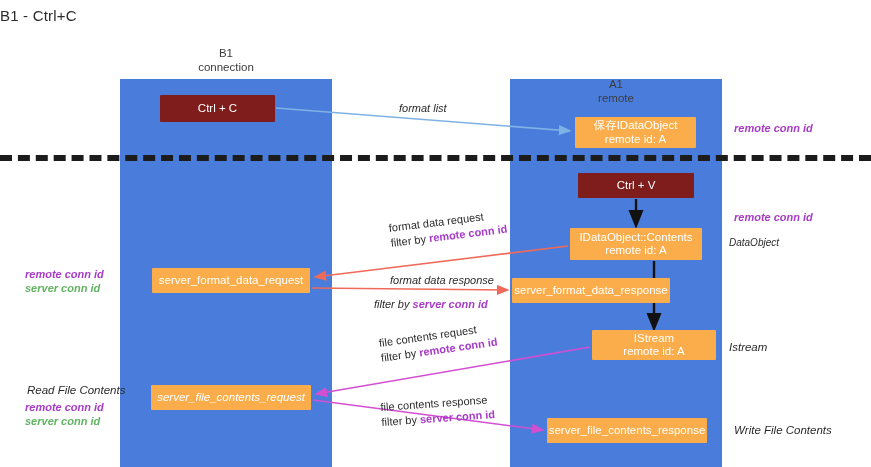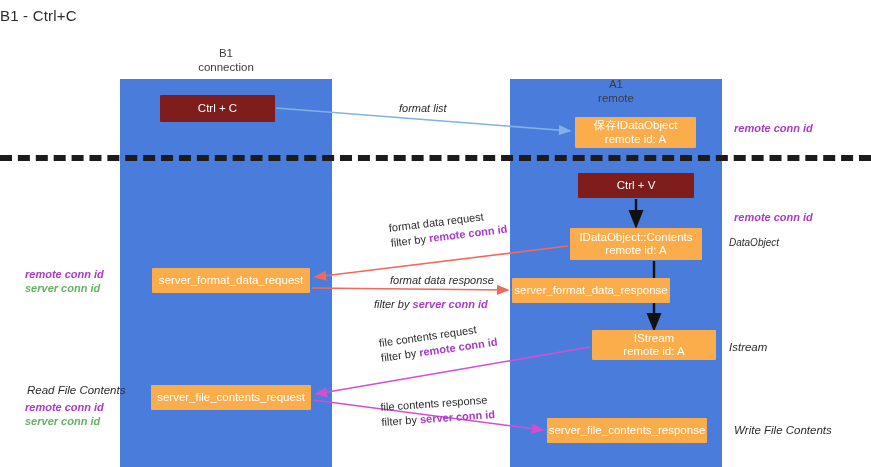--- a/index.html
+++ b/index.html
@@ -56,21 +56,21 @@
   .orange{background:#fbad4b;text-align:right;}
   .node .l2{font-size:11.5px;}
 
   #n-ctrlc{left:160px;top:95px;width:115px;height:27px;}
   #n-saveido{left:575px;top:117px;width:121px;height:31px;}
   #n-ctrlv{left:578px;top:173px;width:116px;height:25px;}
   #n-getdata{left:570px;top:228px;width:132px;height:32px;}
   #n-sfdreq{left:152px;top:268px;width:158px;height:25px;}
   #n-sfdresp{left:512px;top:278px;width:158px;height:25px;}
   #n-istream{left:592px;top:330px;width:124px;height:30px;}
-  #n-sfcreq{left:151px;top:385px;width:160px;height:25px;}
+  #n-sfcreq{left:151px;top:385px;width:160px;height:25px;font-style:italic;}
   #n-sfcresp{left:547px;top:418px;width:160px;height:25px;}
 
   
   .lbl{position:absolute;font-size:11px;line-height:13.5px;white-space:nowrap;font-style:italic;}
   .purple{color:#a83bc8;font-weight:bold;}
   .green-t{color:#62b463;font-weight:bold;}
   .dark{color:#2b2b2b;}
 
   #lbl-rc1{left:734px;top:122px;}
   #lbl-rc2{left:734px;top:211px;}

